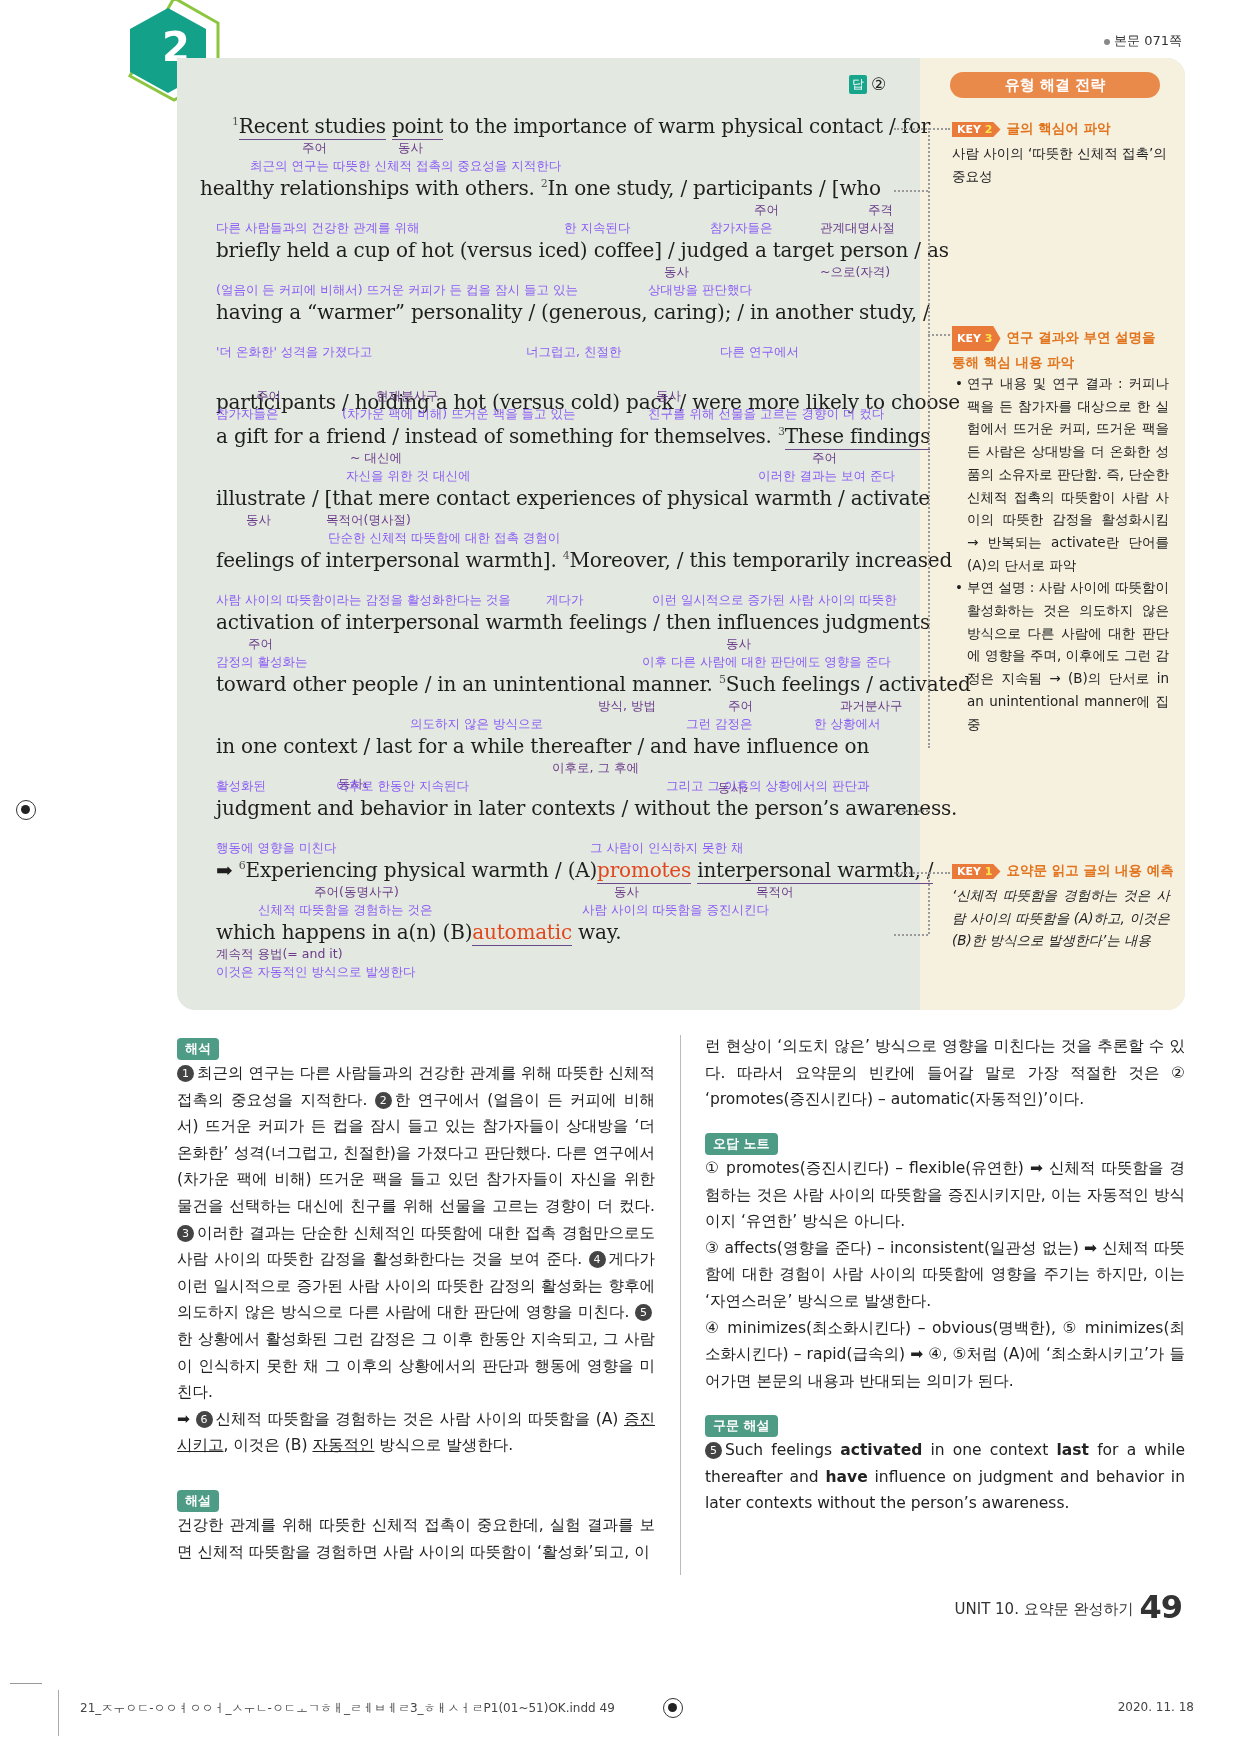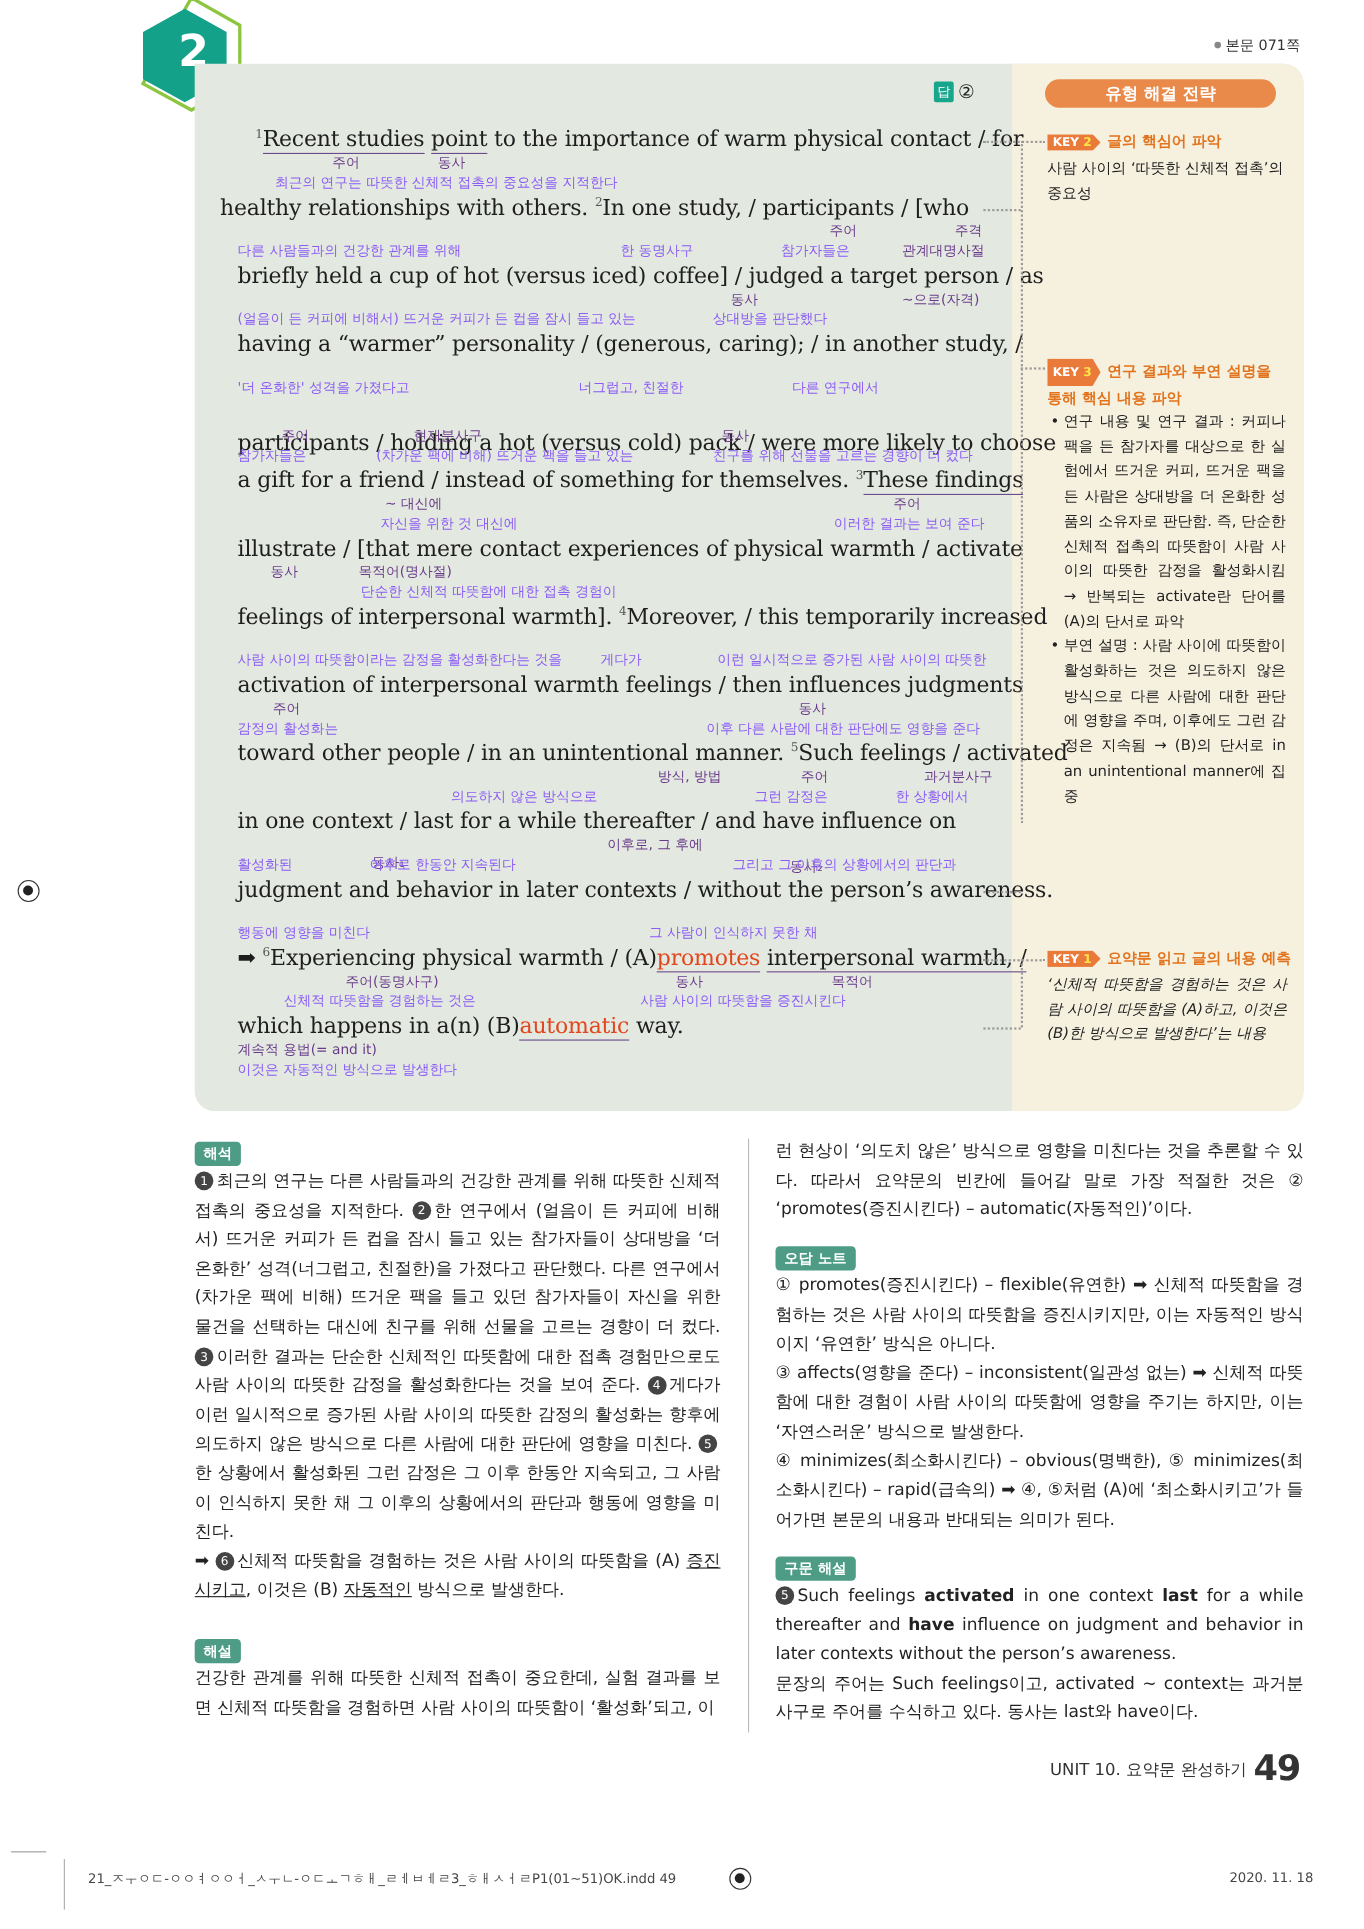--- a/index.html
+++ b/index.html
@@ -69,21 +69,21 @@
 
 <div class="en" style="left:232px;top:114px;"><span class="num">1</span><span class="u">Recent studies</span><span> </span><span class="u">point</span><span> to the importance of warm physical contact / for</span></div>
 <div class="gr" style="left:302px;top:140px;">주어</div>
 <div class="gr" style="left:398px;top:140px;">동사</div>
 <div class="ko" style="left:250px;top:158px;">최근의 연구는 따뜻한 신체적 접촉의 중요성을 지적한다</div>
 
 <div class="en" style="left:200px;top:176px;"><span>healthy relationships with others.</span> <span class="num">2</span><span>In one study, / participants / [who</span></div>
 <div class="gr" style="left:754px;top:202px;">주어</div>
 <div class="gr" style="left:868px;top:202px;">주격</div>
 <div class="ko" style="left:216px;top:220px;">다른 사람들과의 건강한 관계를 위해</div>
-<div class="ko" style="left:564px;top:220px;">한 동명사구</div>
+<div class="ko" style="left:564px;top:220px;">한 지속된다</div>
 <div class="ko" style="left:710px;top:220px;">참가자들은</div>
 <div class="gr" style="left:820px;top:220px;">관계대명사절</div>
 
 <div class="en" style="left:216px;top:238px;">briefly held a cup of hot (versus iced) coffee] / judged a target person / as</div>
 <div class="gr" style="left:664px;top:264px;">동사</div>
 <div class="gr" style="left:820px;top:264px;">~으로(자격)</div>
 <div class="ko" style="left:216px;top:282px;">(얼음이 든 커피에 비해서) 뜨거운 커피가 든 컵을 잠시 들고 있는</div>
 <div class="ko" style="left:648px;top:282px;">상대방을 판단했다</div>
 
 <div class="en" style="left:216px;top:300px;">having a “warmer” personality / (generous, caring); / in another study, /</div>
@@ -193,21 +193,20 @@
 <div class="sec-tag" style="left:705px;top:1133px;">오답 노트</div>
 <div class="body-text" style="left:705px;top:1155px;width:480px;">
   <div>① promotes(증진시킨다) – flexible(유연한) ➡ 신체적 따뜻함을 경험하는 것은 사람 사이의 따뜻함을 증진시키지만, 이는 자동적인 방식이지 ‘유연한’ 방식은 아니다.</div>
   <div>③ affects(영향을 준다) – inconsistent(일관성 없는) ➡ 신체적 따뜻함에 대한 경험이 사람 사이의 따뜻함에 영향을 주기는 하지만, 이는 ‘자연스러운’ 방식으로 발생한다.</div>
   <div>④ minimizes(최소화시킨다) – obvious(명백한), ⑤ minimizes(최소화시킨다) – rapid(급속의) ➡ ④, ⑤처럼 (A)에 ‘최소화시키고’가 들어가면 본문의 내용과 반대되는 의미가 된다.</div>
 </div>
 
 <div class="sec-tag" style="left:705px;top:1415px;">구문 해설</div>
 <div class="body-text" style="left:705px;top:1437px;width:480px;">
   <span class="circ">5</span><span>Such feelings </span><b>activated</b><span> in one context </span><b>last</b><span> for a while thereafter and </span><b>have</b><span> influence on judgment and behavior in later contexts without the person’s awareness.</span>
-  <div>문장의 주어는 Such feelings이고, activated ~ context는 과거분사구로 주어를 수식하고 있다. 동사는 last와 have이다.</div>
 </div>
 
 <div class="abs unit"><span>UNIT 10. 요약문 완성하기</span><span class="pg">49</span></div>
 <div class="abs footer-dash"></div>
 <div class="abs footer-line"></div>
 <div class="abs footer-left">21_ㅈㅜㅇㄷ-ㅇㅇㅕㅇㅇㅓ_ㅅㅜㄴ-ㅇㄷㅗㄱㅎㅐ_ㄹㅔㅂㅔㄹ3_ㅎㅐㅅㅓㄹP1(01~51)OK.indd  49</div>
 <div class="reg-mark" style="left:663px;top:1698px;"></div>
 <div class="reg-mark" style="left:16px;top:800px;"></div>
 <div class="abs footer-right">2020. 11. 18</div>
 

